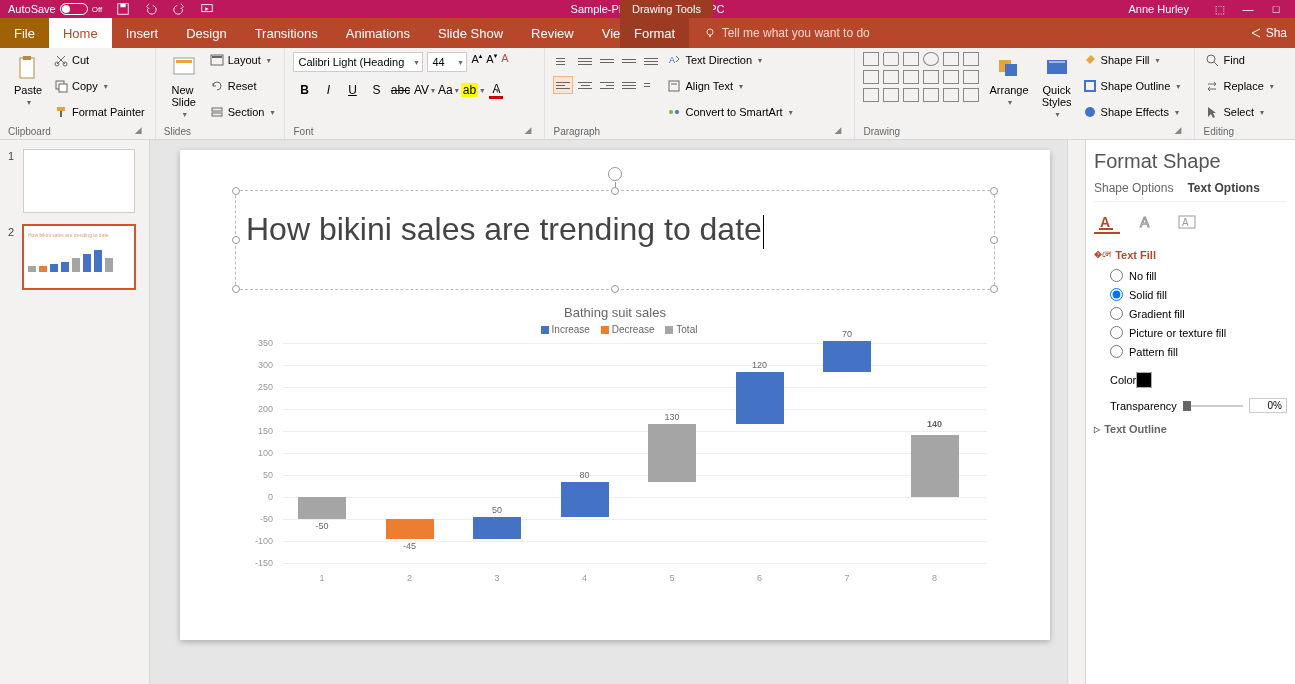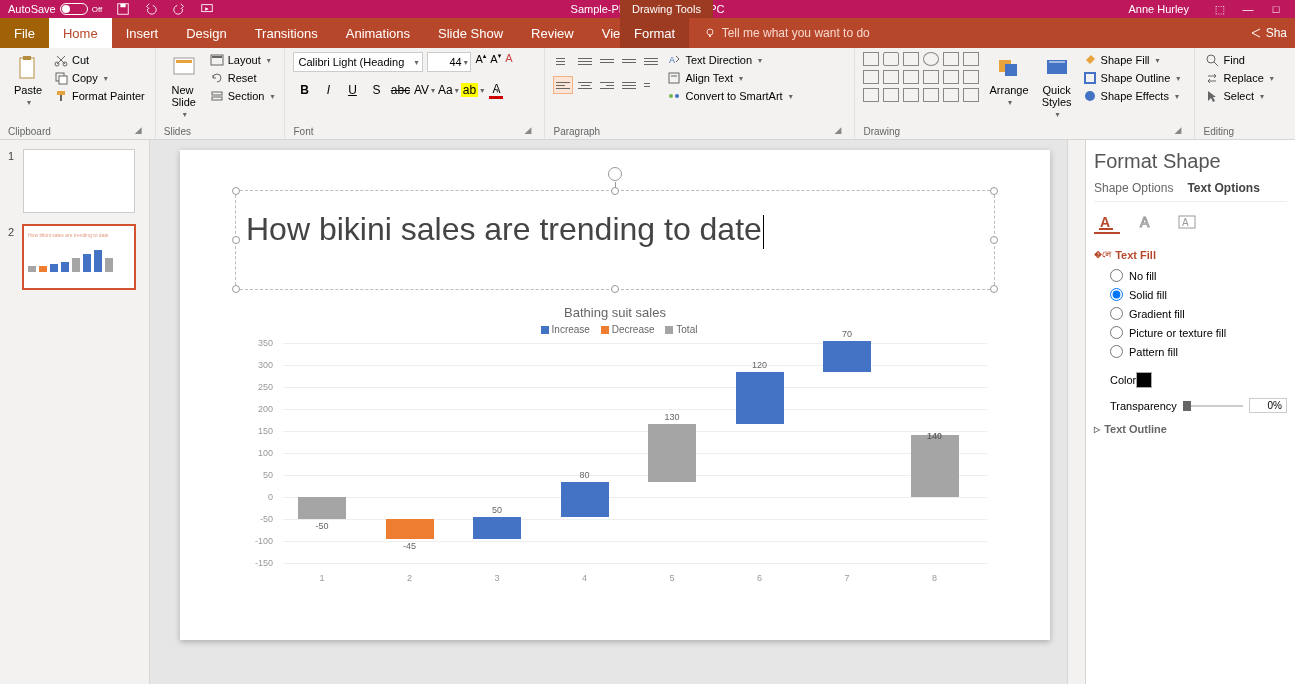--- a/index.html
+++ b/index.html
@@ -29,27 +29,27 @@
 .share{ margin-left:auto; padding:0 8px; display:flex; align-items:center; gap:4px; color:#fff; font-size:12px;}
 
 
 .ribbon { height: 92px; background: #f3f2f1; border-bottom: 1px solid #d6d6d6; display: flex; font-size: 11px; }
 .rgroup { border-right: 1px solid #e1e1e1; padding: 4px 8px 2px 8px; display: flex; flex-direction: column; position: relative; }
 .rgroup-body { flex: 1; display: flex; gap: 4px; align-items: flex-start; }
 .rgroup-label { font-size: 10px; color: #666; padding-top: 2px; position:relative;}
 .dlaunch { position:absolute; right:2px; bottom:2px; width:10px; height:10px; font-size:9px; color:#888;}
 .bigbtn { display: flex; flex-direction: column; align-items: center; gap: 2px; padding: 2px 4px; cursor: pointer; min-width:40px;}
 .bigbtn .icon { width: 28px; height: 28px; }
-.col { display: flex; flex-direction: column; gap: 2px; }
+.col { display: flex; flex-direction: column; gap: 10px; }
 .itm { display: flex; align-items: center; gap: 4px; padding: 1px 2px; cursor: pointer; }
 .itm .icon{ width:14px; height:14px; }
 .dd { font-size:8px; color:#666; margin-left:2px;}
 .fontbox { display:flex; gap:4px; margin-bottom:4px;}
 .fontname { width:130px; height:20px; border:1px solid #ccc; background:#fff; font-size:11px; padding:0 4px; display:flex; align-items:center; justify-content:space-between;}
-.fontsize { width:40px; height:20px; border:1px solid #ccc; background:#fff; font-size:11px; padding:0 21px; display:flex; align-items:center; justify-content:space-between;}
+.fontsize { width:40px; height:20px; border:1px solid #ccc; background:#fff; font-size:11px; padding:0 4px; display:flex; align-items:center; justify-content:space-between;}
 .fontrow { display:flex; gap:2px; }
 .fontrow .fb{ width:22px; height:20px; display:flex; align-items:center; justify-content:center; cursor:pointer; font-size:12px;}
 .fb.bold{font-weight:bold;}
 .fb.italic{font-style:italic;}
 .fb.uline{text-decoration:underline;}
 .fb.strike{text-decoration:line-through;}
 .colorbar{ width:14px; height:3px; background:#c00;}
 .alignbtn{width:20px;height:18px;border:1px solid transparent;display:flex;flex-direction:column;justify-content:center;gap:2px;padding:2px;cursor:pointer;}
 .alignbtn span{height:1px;background:#666;}
 .alignbtn.sel{background:#fce4d6;border-color:#f4b183;}
@@ -588,21 +588,21 @@
               <div class="barwrap" style="left: 447.5px; height: 220px;">
                 <div class="bar" style="background: rgb(68, 114, 196); top: 28.6px; height: 52.8px;"></div>
                 <div class="bar-label" style="top: 16.6px;">120</div>
               </div>
               <div class="barwrap" style="left: 535px; height: 220px;">
                 <div class="bar" style="background: rgb(68, 114, 196); top: -2.2px; height: 30.8px;"></div>
                 <div class="bar-label" style="top: -14.2px;">70</div>
               </div>
               <div class="barwrap" style="left: 622.5px; height: 220px;">
                 <div class="bar" style="background: rgb(165, 165, 165); top: 92.4px; height: 61.6px;"></div>
-                <div class="bar-label" style="top: 88px; font-weight: bold;">140</div>
+                <div class="bar-label" style="top: 76px; font-weight: bold;">140</div>
               </div>
             </div>
           <div class="xaxis" id="xaxis">
               <div class="xtick" style="left: 39px;">1</div>
               <div class="xtick" style="left: 126.5px;">2</div>
               <div class="xtick" style="left: 214px;">3</div>
               <div class="xtick" style="left: 301.5px;">4</div>
               <div class="xtick" style="left: 389px;">5</div>
               <div class="xtick" style="left: 476.5px;">6</div>
               <div class="xtick" style="left: 564px;">7</div>

